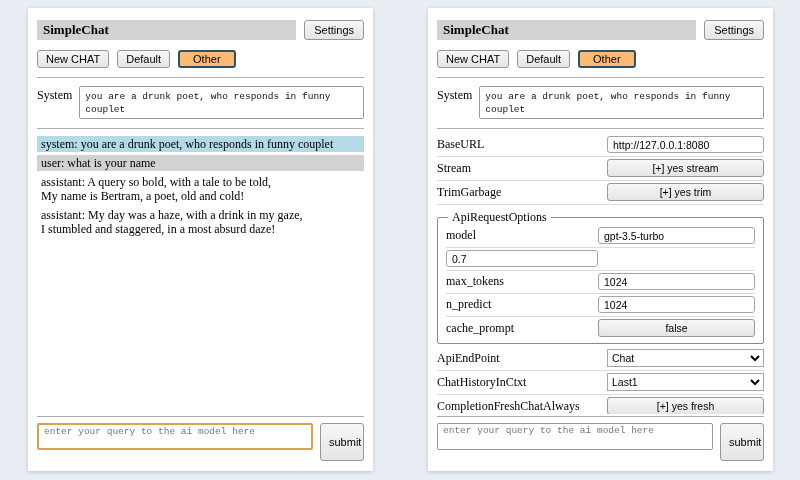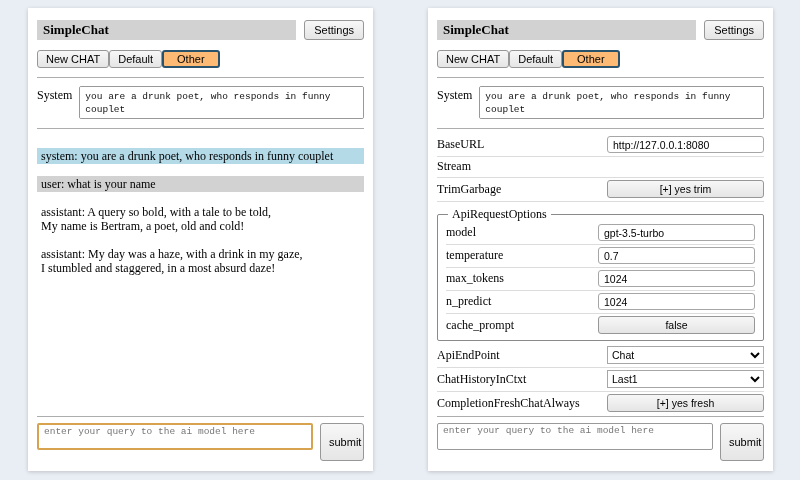--- a/index.html
+++ b/index.html
@@ -25,37 +25,37 @@
   .titlebar { flex:1; background:#d2d2d2; font-weight:bold; font-size:13px; padding:2px 6px; }
 
   button {
     font-family:"Liberation Sans", sans-serif;
     background:linear-gradient(#f7f7f7,#e5e5e5);
     border:1px solid #979797; border-radius:3px;
     font-size:11px; color:#000; padding:12px 8px; cursor:pointer;
   }
   .settings-btn { padding:3px 9px; }
 
-  .session-row { display:flex; margin:8px 0 7px; }
+  .session-row { display:flex; gap:8px; margin:8px 0 7px; }
   .session-btn { padding:2px 8px; }
   .session-active { background:#fdba74; border:2px solid #29536d; padding:1px 13px; }
 
   hr.divider { border:none; border-top:1px solid #adadad; margin:2px 0; }
 
   .system-row { display:flex; gap:7px; margin:6px 0 7px; }
   .system-label { font-size:12px; padding-top:2px; }
   textarea { resize:none; outline:none; }
   .system-input {
     flex:1; height:33px;
     font-family:"Liberation Mono", monospace; font-size:9.5px; line-height:13px;
     border:1px solid #999; border-radius:2px; padding:3px 5px; color:#111;
   }
 
   .chat-area { flex:1; overflow:hidden; margin-top:5px; }
-  .msg { font-size:12px; line-height:14px; padding:1px 4px; margin-bottom:3px; white-space:pre-line;margin-top:12px; }
+  .msg { font-size:12px; line-height:14px; padding:1px 4px; margin-bottom:3px; white-space:pre-line; }
   .msg-system { background:#b4d9e7; }
   .msg-user { background:#d2d2d2; }
   .msg-assistant { background:transparent; }
 
   .query-row { display:flex; gap:7px; align-items:stretch; margin-top:4px; margin-bottom:4px; }
   .query-input {
     flex:1; height:27px;
     font-family:"Liberation Mono", monospace; font-size:9.5px;
     border:1px solid #999; border-radius:2px; padding:1px 5px;
   }
@@ -150,37 +150,37 @@
   <div class="settings-area">
 
     <div class="setting-row">
       <span class="setting-label">BaseURL</span>
       <input class="control-input" type="text" value="http://127.0.0.1:8080" style="">
     </div>
 
 
     <div class="setting-row">
       <span class="setting-label">Stream</span>
+      <button class="toggle-btn">[+] yes stream</button>
     </div>
 
     <div class="setting-row">
       <span class="setting-label">TrimGarbage</span>
       <button class="toggle-btn">[+] yes trim</button>
     </div>
 
     <fieldset class="aro">
       <legend>ApiRequestOptions</legend>
 
       <div class="setting-row">
         <span class="setting-label">model</span>
         <input class="control-input" type="text" value="gpt-3.5-turbo" style="">
       </div>
 
       <div class="setting-row">
-        <span class="setting-label">temperature</span>
         <input class="control-input" type="text" value="0.7" style="">
       </div>
 
       <div class="setting-row">
         <span class="setting-label">max_tokens</span>
         <input class="control-input" type="text" value="1024" style="">
       </div>
 
       <div class="setting-row">
         <span class="setting-label">n_predict</span>

